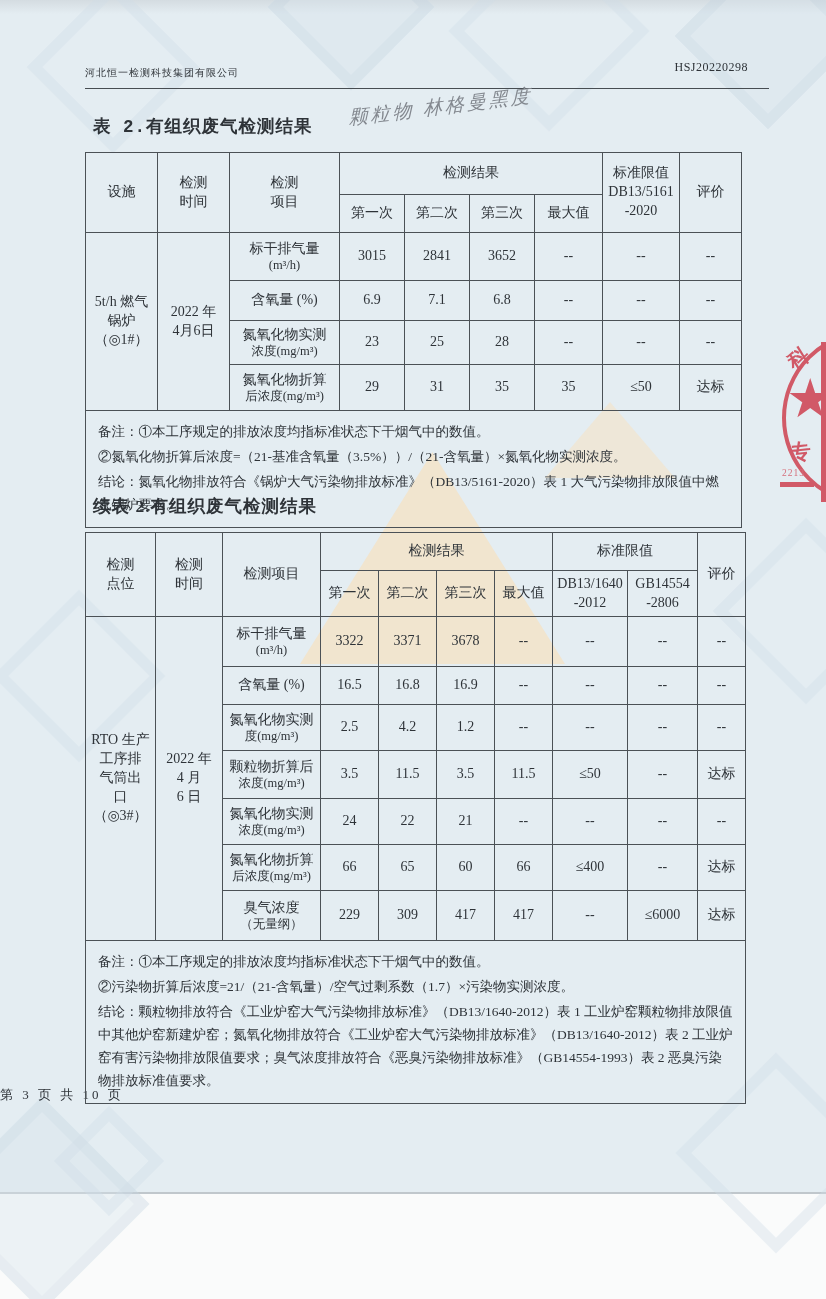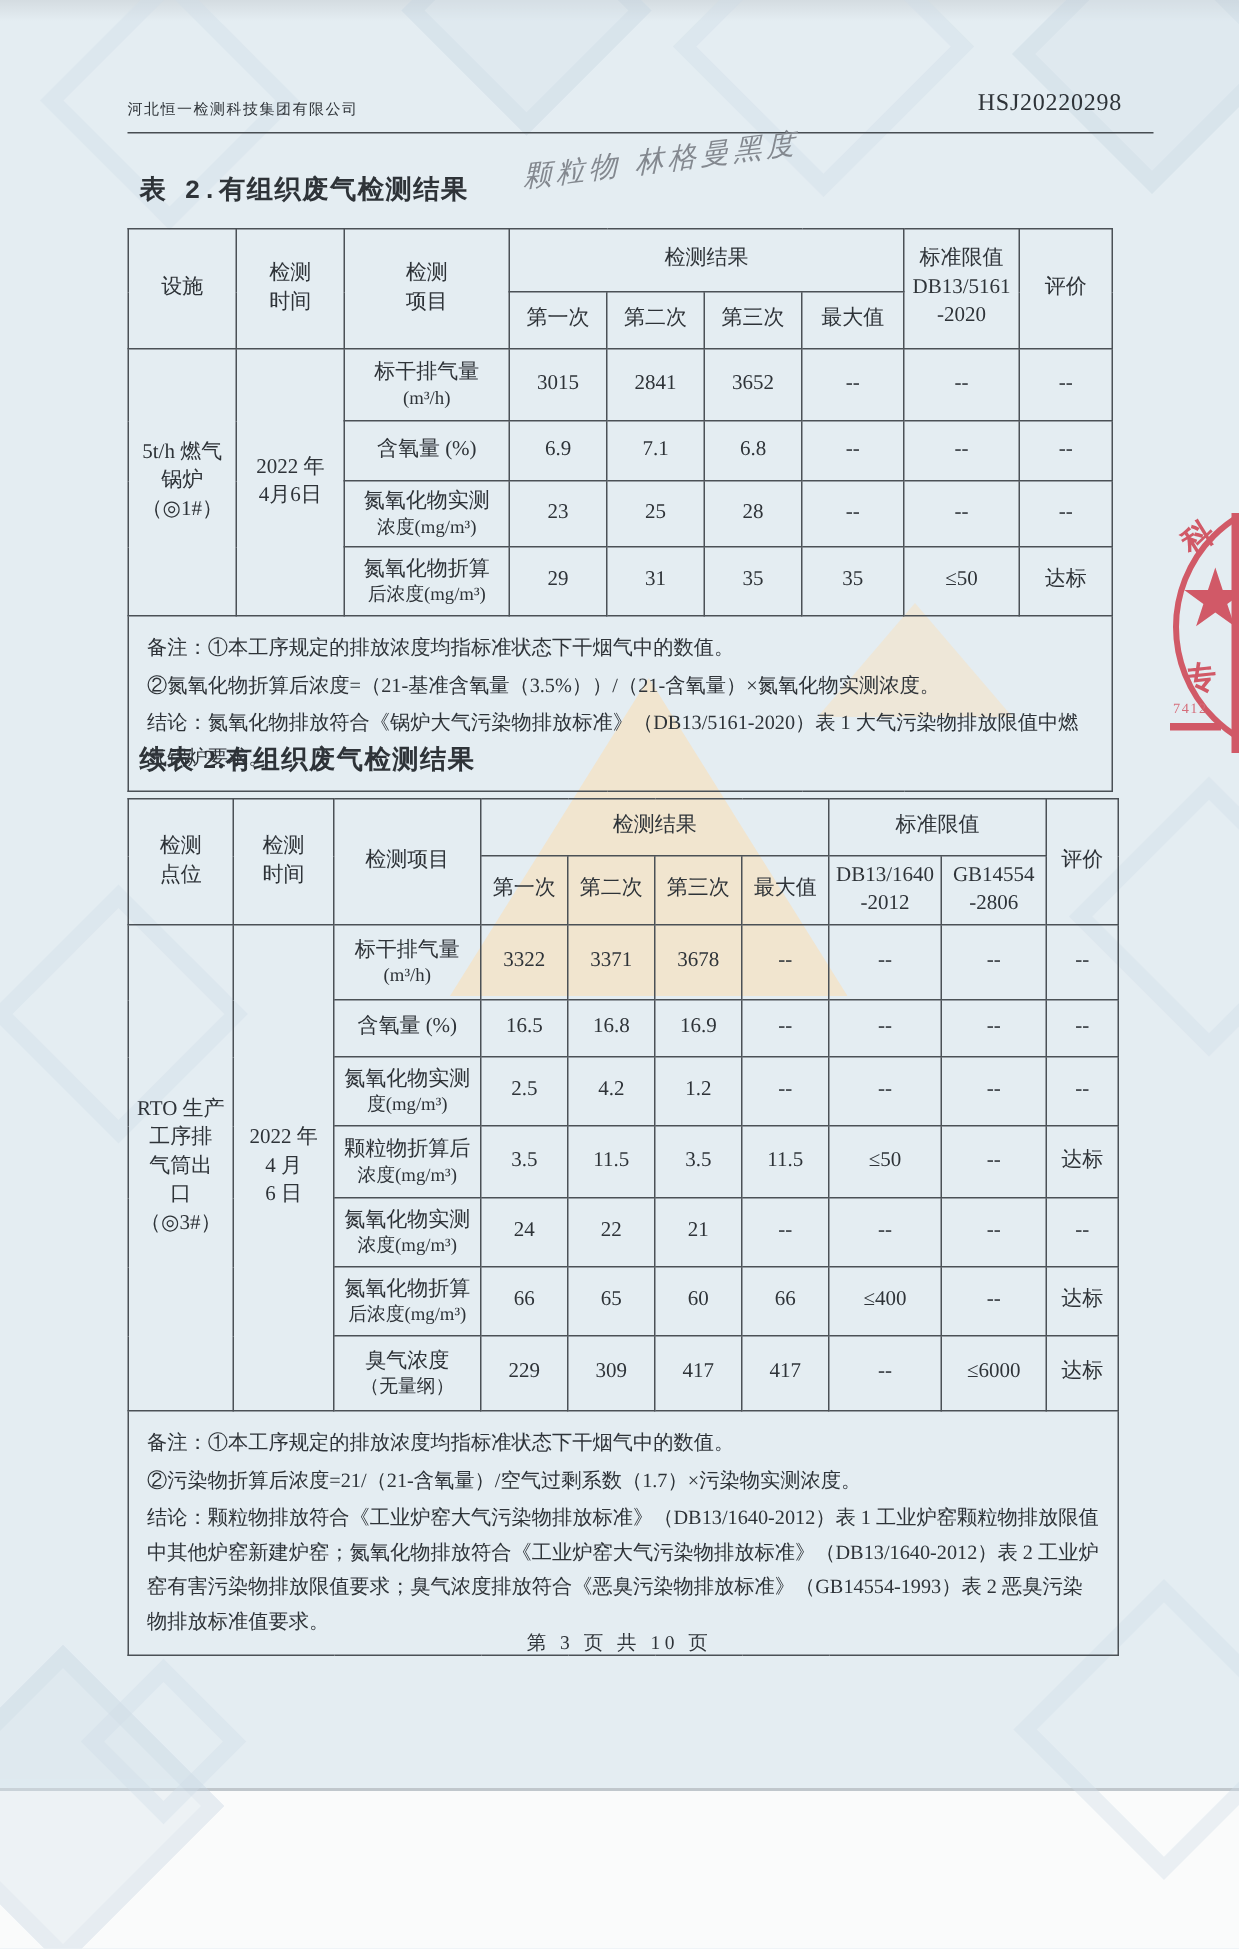--- a/index.html
+++ b/index.html
@@ -14,21 +14,21 @@
   .scan-band{position:absolute;left:0;top:0;width:826px;height:14px;
     background:linear-gradient(#c7ced3,#e4edf2);opacity:.55;}
   
   .wm{position:absolute;border:11px solid #cfdde8;transform:rotate(45deg);
     opacity:.38;pointer-events:none;}
   .wm.filled{background:#d8e4ec;border-color:#c6d6e2;}
   .tri{position:absolute;background:#f5e1c3;opacity:.75;pointer-events:none;
     clip-path:polygon(50% 0,100% 100%,0 100%);}
   
   .company{position:absolute;left:85px;top:66px;font-size:10px;letter-spacing:1px;}
-  .report-no{position:absolute;right:78px;top:60px;font-size:16px;letter-spacing:.5px;}
+  .report-no{position:absolute;right:78px;top:60px;font-size:12px;letter-spacing:.5px;}
   .header-rule{position:absolute;left:85px;top:88px;width:684px;border-top:1.6px solid #474d52;}
   .handwriting{position:absolute;left:348px;top:90px;width:250px;
     font-family:"DejaVu Sans",sans-serif;font-style:italic;
     color:#83888f;font-size:19px;letter-spacing:3px;
     transform:rotate(-7deg) skewX(-6deg);white-space:nowrap;}
   
   .tbl-title{position:absolute;font-size:17.5px;font-weight:bold;letter-spacing:1px;}
   .title1{left:93px;top:114px;font-family:Liberation Mono, monospace;}
   .title2{left:93px;top:494px;font-family:Liberation Serif, serif;}
   
@@ -37,21 +37,21 @@
   .t1{left:85px;top:152px;width:656px;}
   .t2{left:85px;top:532px;width:660px;}
   th,td{border:1.8px solid #4b5156;text-align:center;vertical-align:middle;
     font-weight:normal;font-size:14px;line-height:1.35;padding:2px 3px;
     white-space:pre-line;}
   td.notes{ text-align:left;white-space:normal;padding:8px 12px;font-size:13.5px;line-height:1.7;}
   td.notes p{margin:2px 0;}
   .unit{font-size:12.5px;display:block;line-height:1.25;}
   .item{display:block;line-height:1.3;}
   
-  .footer{position:absolute;left:0;top:1086px;width:826px;text-align:center;
+  .footer{position:absolute;left:0;top:1086px;width:826px;
     font-size:13px;letter-spacing:3px;}
   
   .stamp-clip{position:absolute;left:778px;top:316px;width:48px;height:202px;
     overflow:hidden;z-index:3;opacity:.9;}
   .stamp-circle{position:absolute;left:4px;top:14px;width:168px;height:168px;
     border:4px solid #d04b59;border-radius:50%;}
   .stamp-el{position:absolute;color:#cf4a58;
     font-family:"Liberation Serif",serif;}
   .stamp-char-top{left:10px;top:28px;font-size:21px;transform:rotate(-32deg);font-weight:bold;}
   .stamp-star{left:8px;top:56px;font-size:54px;line-height:1;}
@@ -293,16 +293,16 @@
 </tbody>
   </table>
 
 <div class="footer">第 3 页 共 10 页</div>
 
 <div class="stamp-clip">
   <div class="stamp-circle"></div>
   <div class="stamp-el stamp-char-top">科</div>
   <div class="stamp-el stamp-star">★</div>
   <div class="stamp-el stamp-char-mid">专</div>
-  <div class="stamp-el stamp-digits">7412</div>
+  <div class="stamp-el stamp-digits">2213</div>
   <div class="stamp-el stamp-underbar"></div>
   <div class="stamp-edgebar"></div>
 </div>
 
 </body></html>

